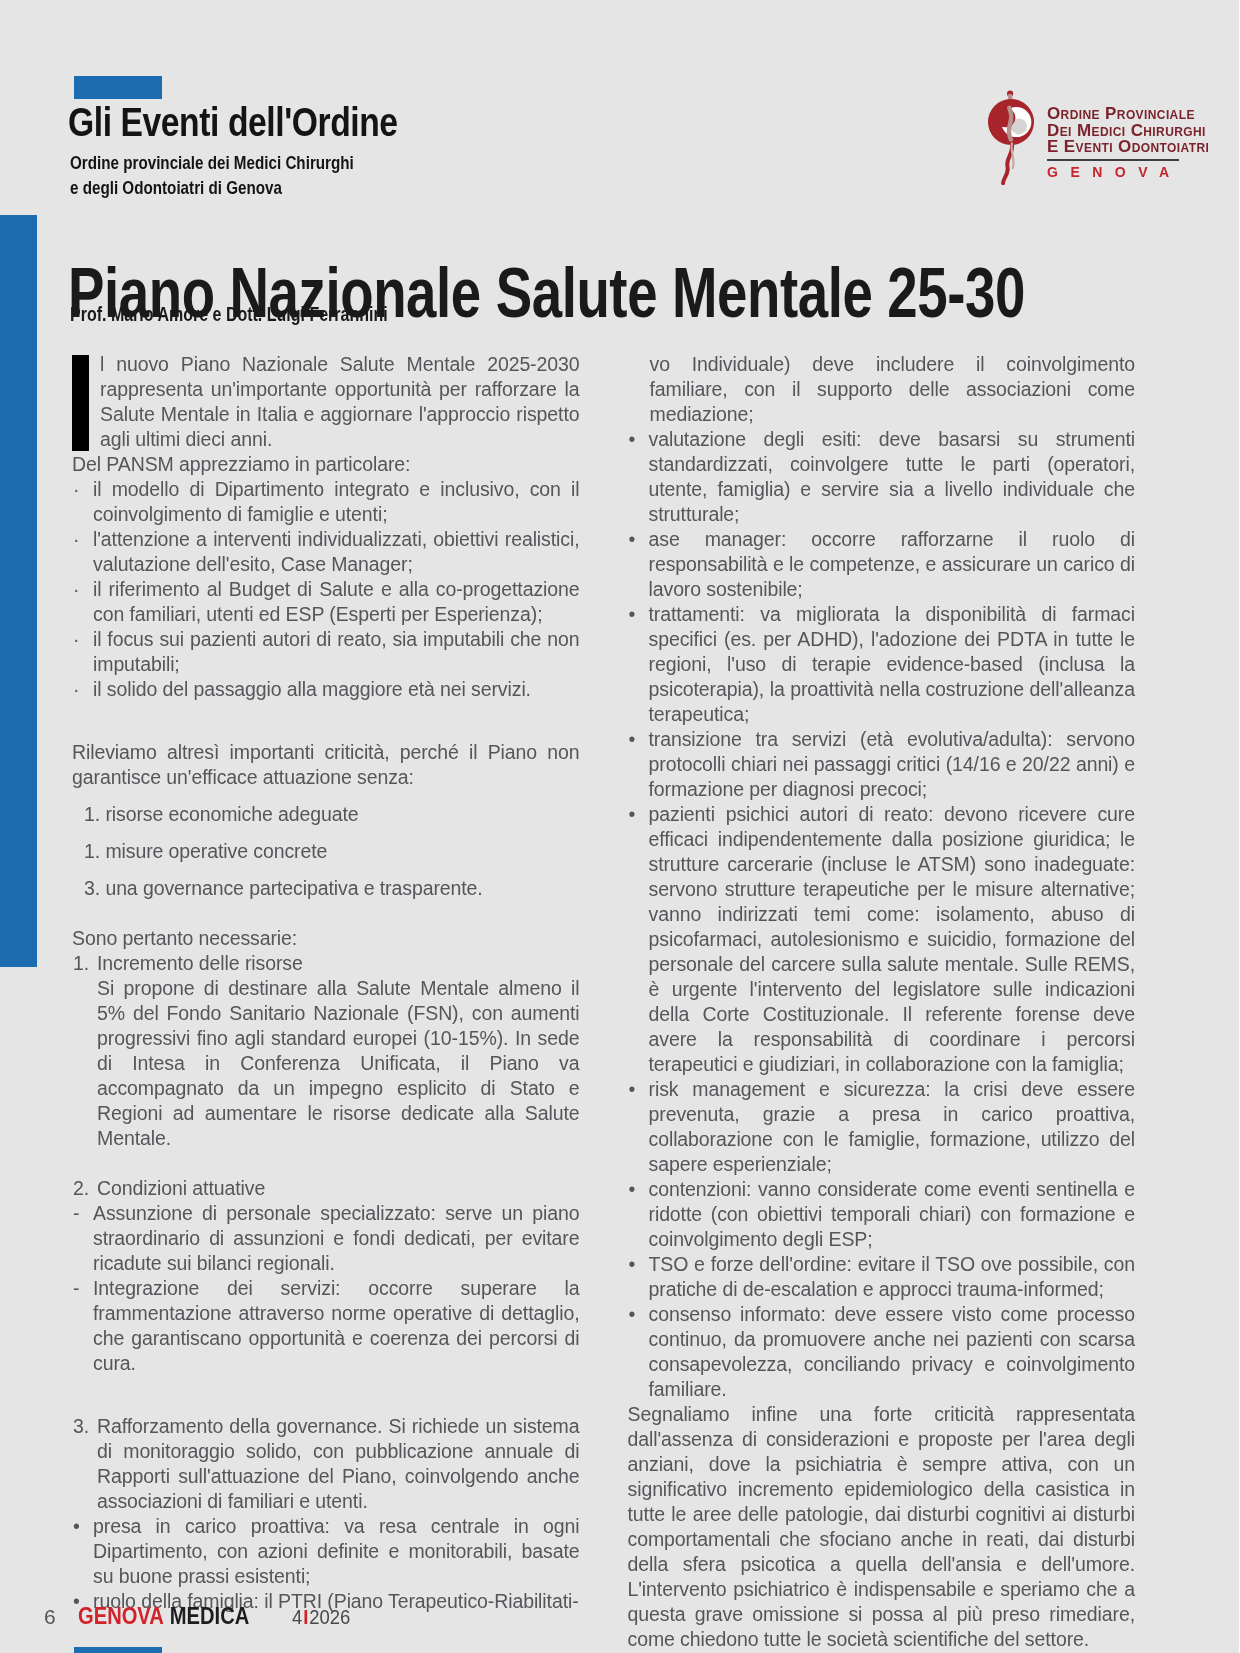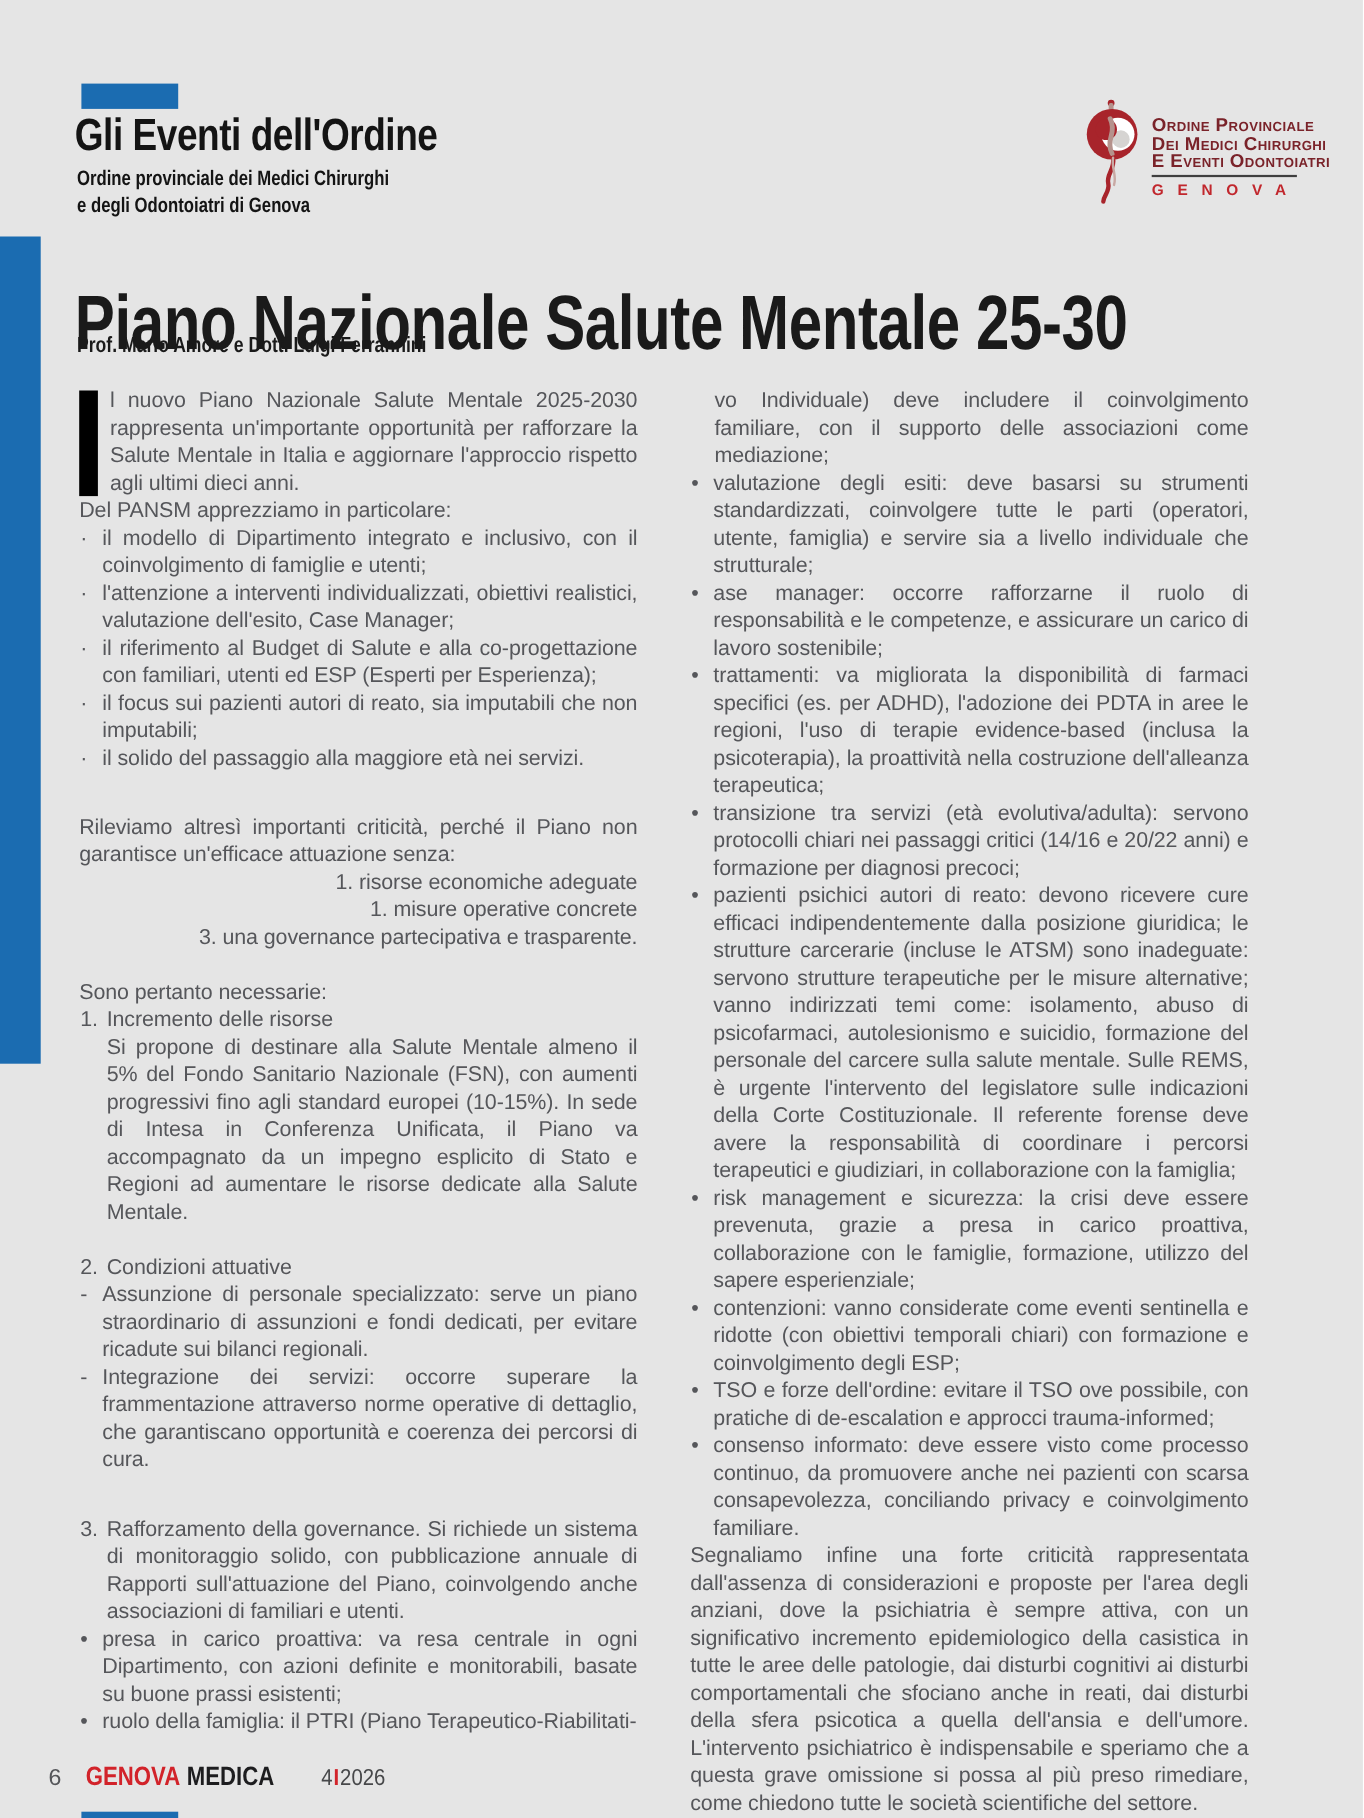--- a/index.html
+++ b/index.html
@@ -48,21 +48,21 @@
     float:left;width:17px;height:96px;background:#000000;margin:3px 11px 0 0;
     color:transparent;overflow:hidden;font-size:90px;line-height:96px;
   }
   .indent{padding-left:25px;}
   .cont{padding-left:22px;}
   .gap-sm{margin-top:25px;}
   .gap-lg{margin-top:38px;}
   .li{position:relative;padding-left:21px;}
   .li.num{padding-left:25px;}
   .li .marker{position:absolute;left:1px;}
-  .line-item{margin:0;text-align:right;}
+  .line-item{margin:12px;text-align:left;}
   
   .footer{position:absolute;left:44px;top:1602px;display:flex;align-items:baseline;}
   .pg{font-size:21px;color:#55565a;margin-right:22px;}
   .brand{display:inline-block;transform:scaleX(0.84);transform-origin:left bottom;white-space:nowrap;font-weight:700;font-size:24px;letter-spacing:0;}
   .brand-red{color:#d2232a;}
   .brand-black{color:#1d1d1f;margin-left:7px;}
   .issue{display:inline-block;transform:scaleX(0.88);transform-origin:left bottom;font-size:21px;color:#47484a;margin-left:10px;white-space:nowrap;}
   .issue .sep{color:#d2232a;font-weight:700;margin:0 1px;}
 </style>
 </head>
@@ -131,21 +131,21 @@
         <div class="list">
           <div class="li"><span class="marker">•</span><span class="li-text">presa in carico proattiva: va resa centrale in ogni Dipartimento, con azioni definite e monitorabili, basate su buone prassi esistenti;</span></div>
           <div class="li"><span class="marker">•</span><span class="li-text">ruolo della famiglia: il PTRI (Piano Terapeutico-Riabilitati-</span></div>
         </div>
       </div>
     <div class="col" id="col-right">
         <p class="body-p cont">vo Individuale) deve includere il coinvolgimento familiare, con il supporto delle associazioni come mediazione;</p>
         <div class="list">
           <div class="li"><span class="marker">•</span><span class="li-text">valutazione degli esiti: deve basarsi su strumenti standardizzati, coinvolgere tutte le parti (operatori, utente, famiglia) e servire sia a livello individuale che strutturale;</span></div>
           <div class="li"><span class="marker">•</span><span class="li-text">ase manager: occorre rafforzarne il ruolo di responsabilità e le competenze, e assicurare un carico di lavoro sostenibile;</span></div>
-          <div class="li"><span class="marker">•</span><span class="li-text">trattamenti: va migliorata la disponibilità di farmaci specifici (es. per ADHD), l'adozione dei PDTA in aree le regioni, l'uso di terapie evidence-based (inclusa la psicoterapia), la proattività nella costruzione dell'alleanza terapeutica;</span></div>
+          <div class="li"><span class="marker">•</span><span class="li-text">trattamenti: va migliorata la disponibilità di farmaci specifici (es. per ADHD), l'adozione dei PDTA in tutte le regioni, l'uso di terapie evidence-based (inclusa la psicoterapia), la proattività nella costruzione dell'alleanza terapeutica;</span></div>
           <div class="li"><span class="marker">•</span><span class="li-text">transizione tra servizi (età evolutiva/adulta): servono protocolli chiari nei passaggi critici (14/16 e 20/22 anni) e formazione per diagnosi precoci;</span></div>
           <div class="li"><span class="marker">•</span><span class="li-text">pazienti psichici autori di reato: devono ricevere cure efficaci indipendentemente dalla posizione giuridica; le strutture carcerarie (incluse le ATSM) sono inadeguate: servono strutture terapeutiche per le misure alternative; vanno indirizzati temi come: isolamento, abuso di psicofarmaci, autolesionismo e suicidio, formazione del personale del carcere sulla salute mentale. Sulle REMS, è urgente l'intervento del legislatore sulle indicazioni della Corte Costituzionale. Il referente forense deve avere la responsabilità di coordinare i percorsi terapeutici e giudiziari, in collaborazione con la famiglia;</span></div>
           <div class="li"><span class="marker">•</span><span class="li-text">risk management e sicurezza: la crisi deve essere prevenuta, grazie a presa in carico proattiva, collaborazione con le famiglie, formazione, utilizzo del sapere esperienziale;</span></div>
           <div class="li"><span class="marker">•</span><span class="li-text">contenzioni: vanno considerate come eventi sentinella e ridotte (con obiettivi temporali chiari) con formazione e coinvolgimento degli ESP;</span></div>
           <div class="li"><span class="marker">•</span><span class="li-text">TSO e forze dell'ordine: evitare il TSO ove possibile, con pratiche di de-escalation e approcci trauma-informed;</span></div>
           <div class="li"><span class="marker">•</span><span class="li-text">consenso informato: deve essere visto come processo continuo, da promuovere anche nei pazienti con scarsa consapevolezza, conciliando privacy e coinvolgimento familiare.</span></div>
         </div>
         <p class="body-p">Segnaliamo infine una forte criticità rappresentata dall'assenza di considerazioni e proposte per l'area degli anziani, dove la psichiatria è sempre attiva, con un significativo incremento epidemiologico della casistica in tutte le aree delle patologie, dai disturbi cognitivi ai disturbi comportamentali che sfociano anche in reati, dai disturbi della sfera psicotica a quella dell'ansia e dell'umore. L'intervento psichiatrico è indispensabile e speriamo che a questa grave omissione si possa al più preso rimediare, come chiedono tutte le società scientifiche del settore.</p>
       </div>
   </div>

